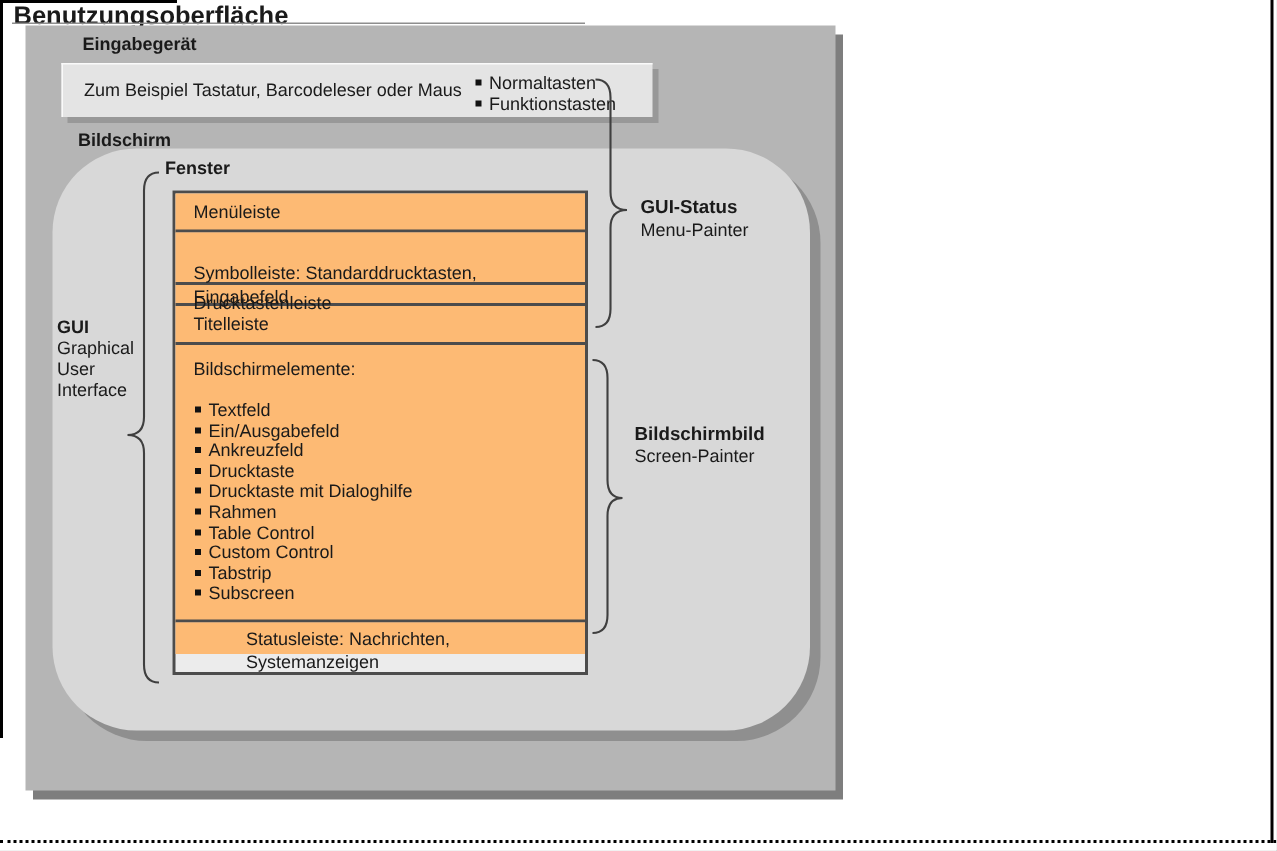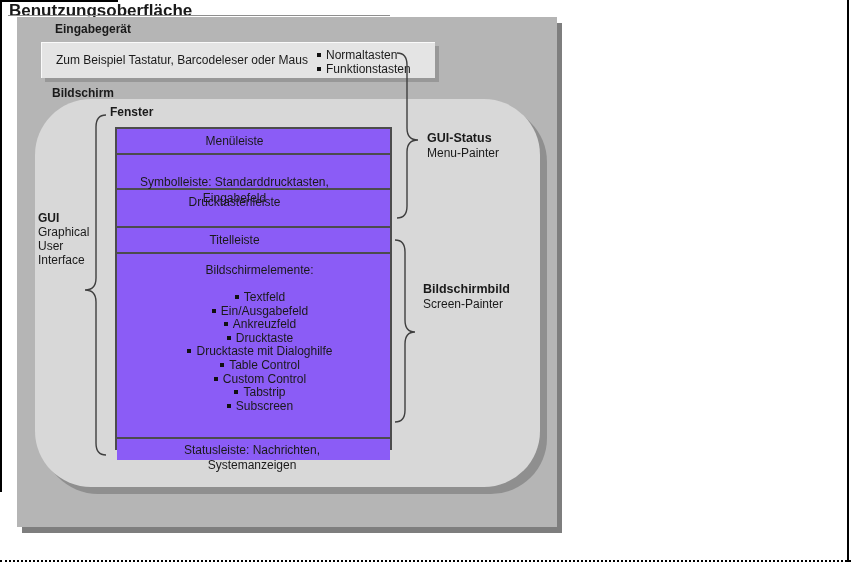--- a/index.html
+++ b/index.html
@@ -35,24 +35,24 @@
   .sq{display:inline-block;width:4px;height:4px;background:#111;margin:0 5px 2px 0;}
 
   
   .screen-shape{left:18px;top:82px;width:505px;height:388px;background:#d8d8d8;
                 border-radius:56px;box-shadow:7px 7px 0 #8f8f8f;}
 
   
   .wtable{left:98px;top:110px;width:277px;height:323px;border:2px solid #4c4c4c;
           background:#ececec;box-sizing:border-box;}
   .row{box-sizing:border-box;border-bottom:2px solid #4c4c4c;font-size:12px;
-       padding:5px 50px 0 12px;background:#8b5cf6;line-height:15px;text-align:center;}
+       padding:5px 50px 0 12px;background:#fdba74;line-height:15px;}
   .r1{height:26px;}
   .r2{height:35px;padding-top:19px;line-height:16px;}
-  .r3{height:38px;}
+  .r3{height:14px;}
   .r4{height:26px;}
   .r5{height:185px;padding:0;}
   .r6{height:21px;border-bottom:none;padding-top:4px;padding-left:47px;}
   .el-title{padding:9px 0 0 12px;font-size:12px;}
   .el-list{margin:13px 0 0 0;padding:0 0 0 13px;list-style:none;}
   .el-list li{font-size:12px;line-height:13.6px;white-space:nowrap;}
 
   
   .gui-block{left:21px;top:194px;font-size:12px;line-height:14px;}
   .gui-block .b{font-weight:bold;}
@@ -101,20 +101,21 @@
       <div class="row r3">Drucktastenleiste</div>
       <div class="row r4">Titelleiste</div>
       <div class="row r5">
         <div class="el-title">Bildschirmelemente:</div>
         <ul class="el-list">
           <li><span class="sq"></span><span>Textfeld</span></li>
           <li><span class="sq"></span><span>Ein/Ausgabefeld</span></li>
           <li><span class="sq"></span><span>Ankreuzfeld</span></li>
           <li><span class="sq"></span><span>Drucktaste</span></li>
           <li><span class="sq"></span><span>Drucktaste mit Dialoghilfe</span></li>
+          <li><span class="sq"></span><span>Rahmen</span></li>
           <li><span class="sq"></span><span>Table Control</span></li>
           <li><span class="sq"></span><span>Custom Control</span></li>
           <li><span class="sq"></span><span>Tabstrip</span></li>
           <li><span class="sq"></span><span>Subscreen</span></li>
         </ul>
       </div>
       <div class="row r6">Statusleiste: Nachrichten, Systemanzeigen</div>
     </div>
 
     <div class="abs gui-block">

